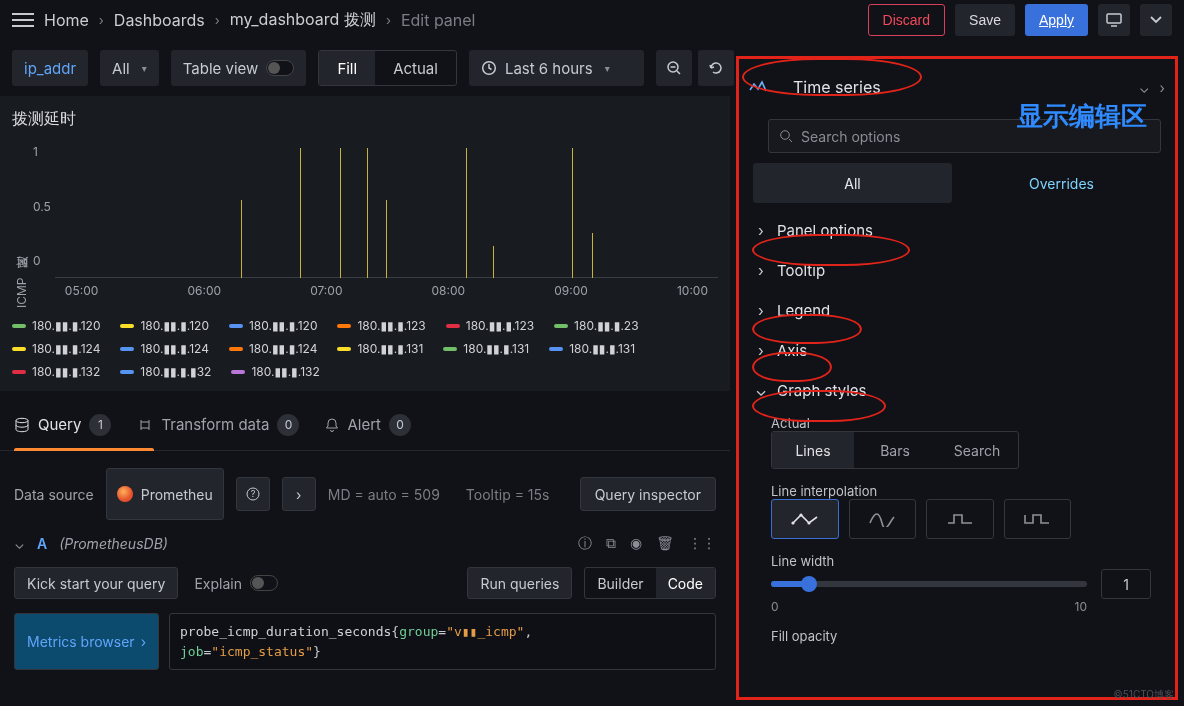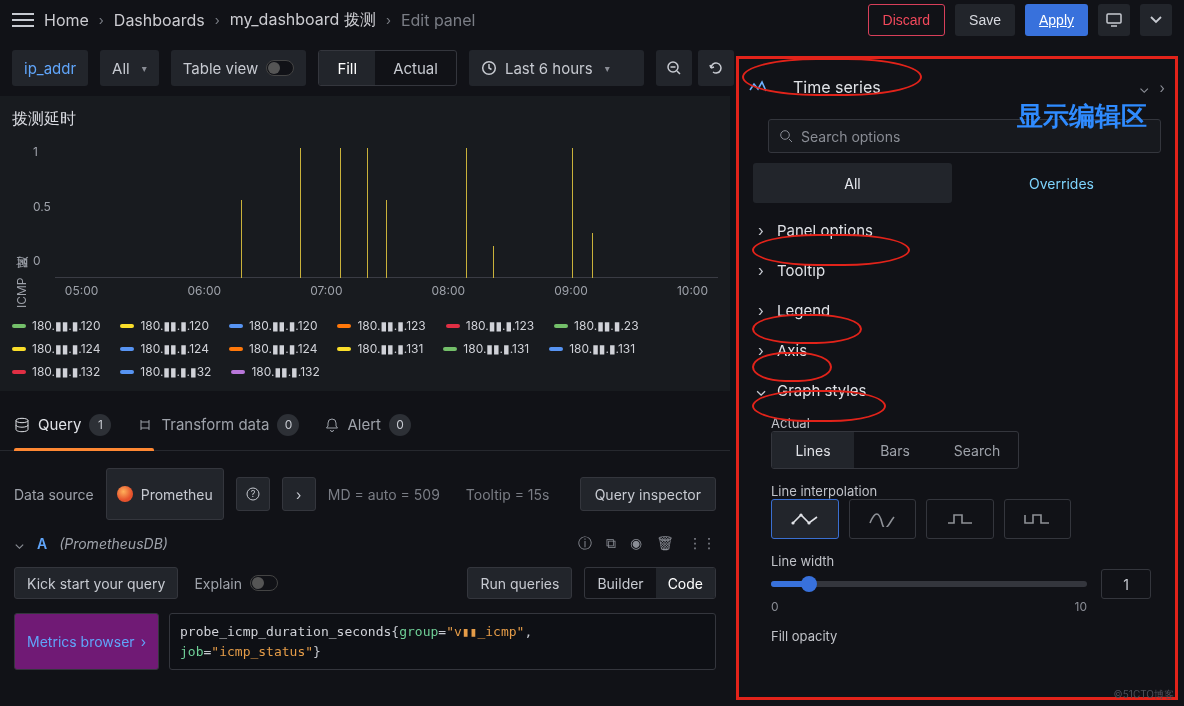--- a/index.html
+++ b/index.html
@@ -93,21 +93,21 @@
   .italic { font-style: italic; color: #9ea2aa; }
   .qh-icons { margin-left: auto; display: flex; gap: 14px; color: #8a8d95; }
   .pill-row { display: flex; align-items: center; gap: 16px; }
   .kick { padding: 0 12px; height: 32px; background: #22252b; border: 1px solid #34363d; border-radius: 3px; display: flex; align-items: center; }
   .exp { display: flex; align-items: center; gap: 8px; color: #9ea2aa; }
   .run { padding: 0 12px; height: 32px; background: #22252b; border: 1px solid #34363d; border-radius: 3px; display: flex; align-items: center; }
   .bc-seg { display: flex; border: 1px solid #34363d; border-radius: 3px; overflow: hidden; height: 32px; }
   .bc-seg .seg { display: flex; align-items: center; padding: 0 12px; }
   .bc-seg .seg.active { background: #22252b; color: #fff; }
   .metrics-row { display: flex; gap: 10px; }
-  .metrics-browser { padding: 6px 12px; background: #701a75; border: 1px solid #34363d; border-radius: 3px; color: #60a5fa; display: flex; align-items: center; gap: 6px; }
+  .metrics-browser { padding: 6px 12px; background: #0c4a6e; border: 1px solid #34363d; border-radius: 3px; color: #60a5fa; display: flex; align-items: center; gap: 6px; }
   .code-box {
     flex: 1; background: #0e1015; border: 1px solid #34363d; border-radius: 3px;
     padding: 8px 10px; font-family: ui-monospace, Menlo, monospace; font-size: 13px; line-height: 1.5;
     white-space: pre; overflow: hidden;
   } .fn { color: #d0d2d8; } .key { color: #6fcf97; } .str { color: #e59c48; }
 
   
   .right-pane {
     position: absolute; top: 56px; right: 6px; bottom: 6px; width: 442px;
     border: 3px solid #e2231a; background: #111217; padding: 6px 0 0 0;

